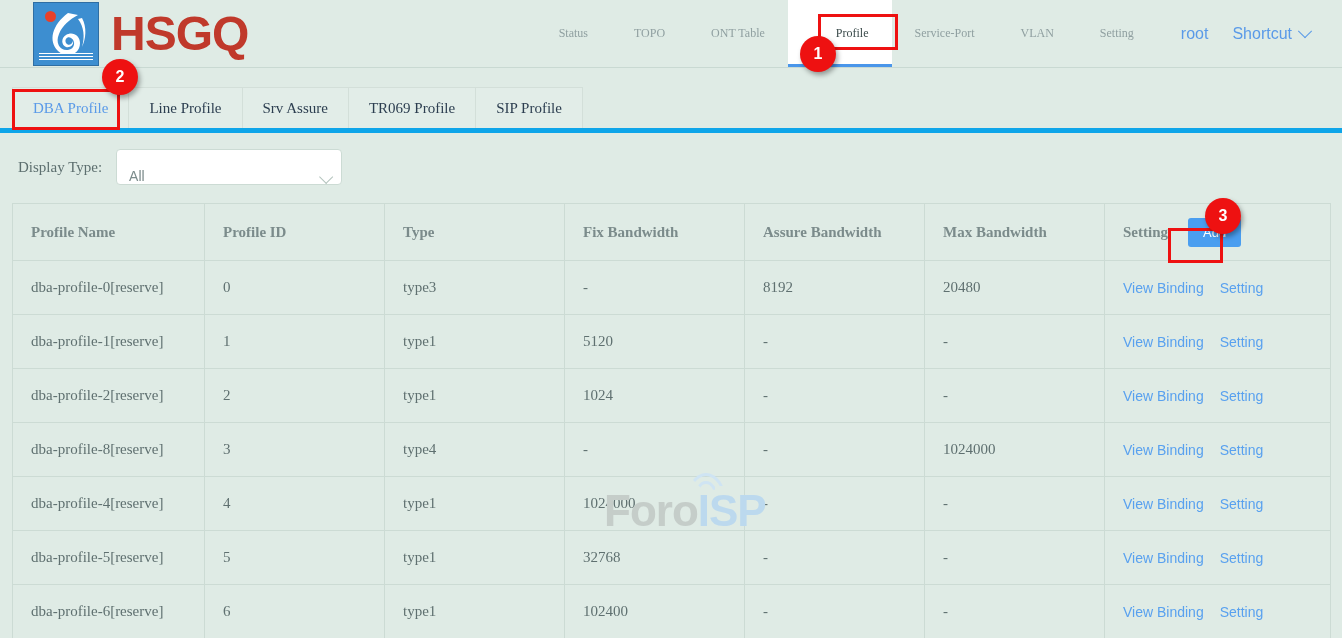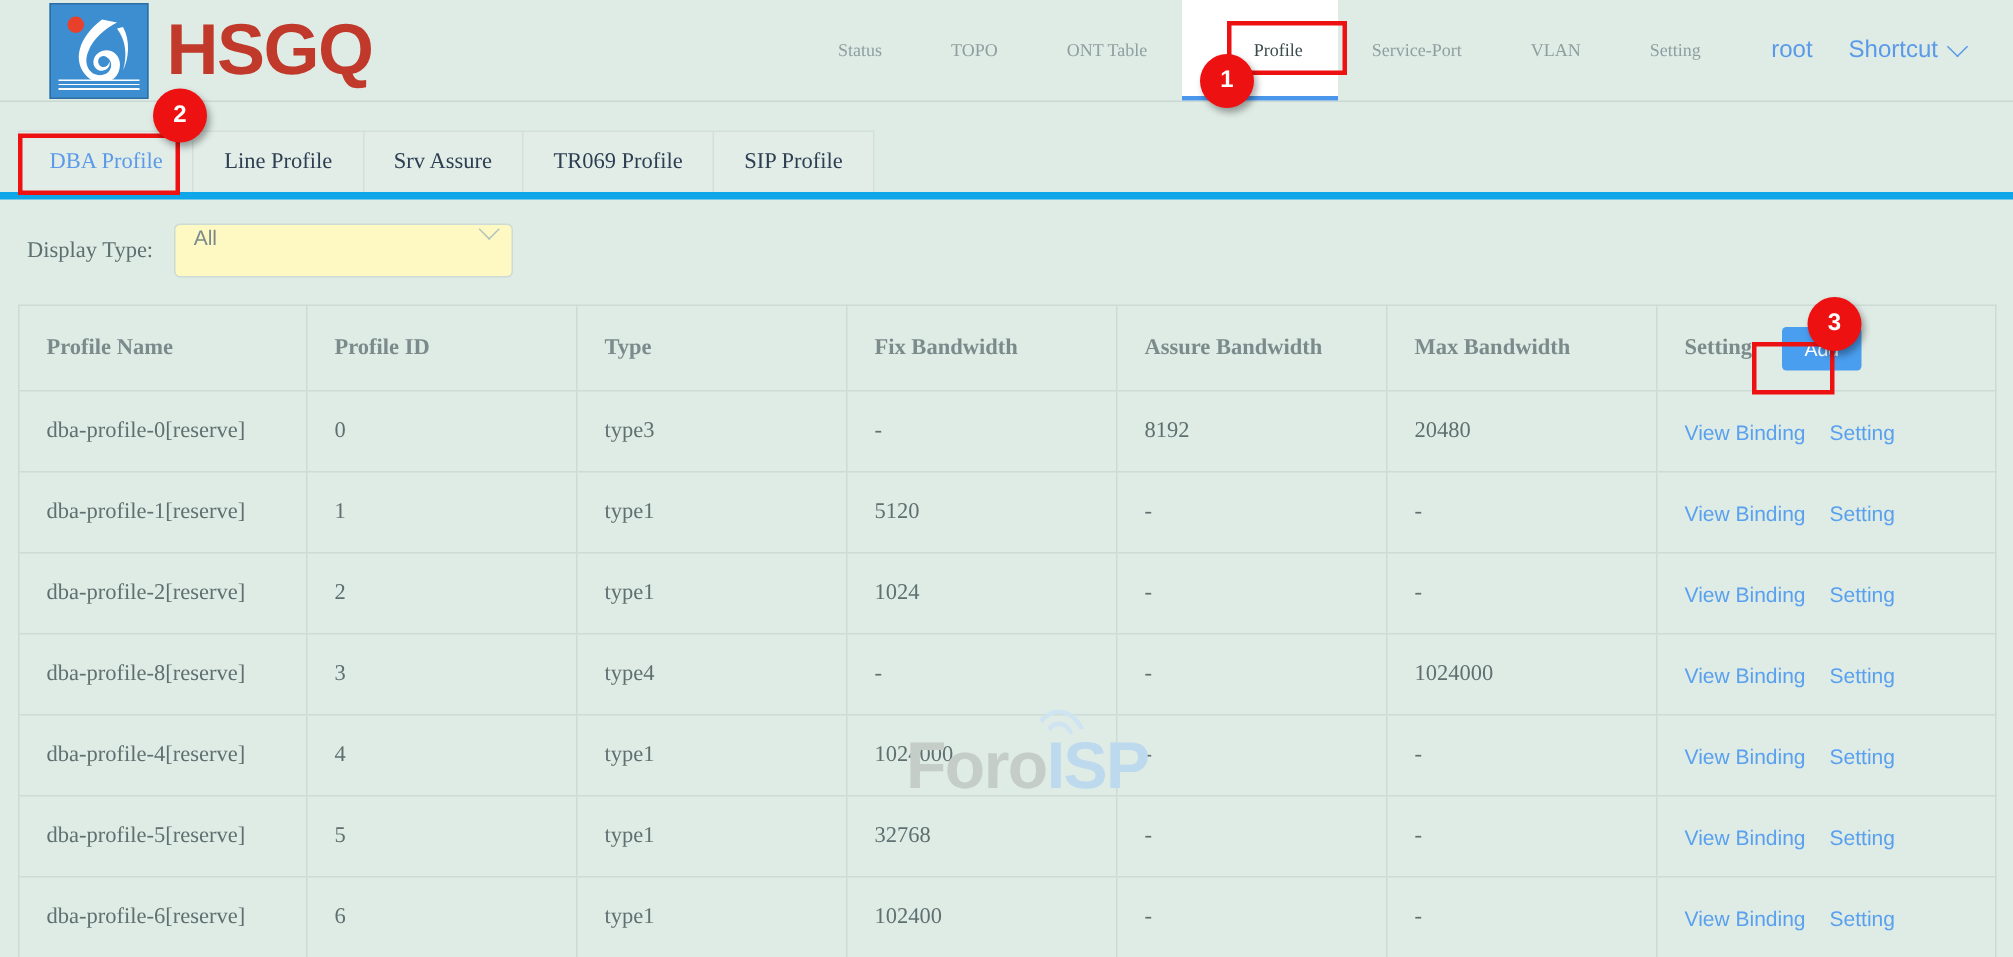--- a/index.html
+++ b/index.html
@@ -159,23 +159,23 @@
     font-size: 15px;
     color: #5d6f6f;
     margin-right: 14px;
   }
   #display-type-select {
     width: 226px;
     height: 36px;
     box-sizing: border-box;
     border: 1px solid #ccdbd4;
     border-radius: 4px;
-    background: #fef9c3;
-    display: flex;
-    align-items: flex-start;
+    background: #ffffff;
+    display: flex;
+    align-items: flex-end;
     padding: 0 12px;
     font-family: "Liberation Sans", sans-serif;
     font-size: 14px;
     color: #7b8b8b;
     cursor: pointer;
   }
   #display-type-select .val { flex: 1; }
   .chev-grey {
     width: 9px; height: 9px;
     border-right: 1.6px solid #b3c4bd;

